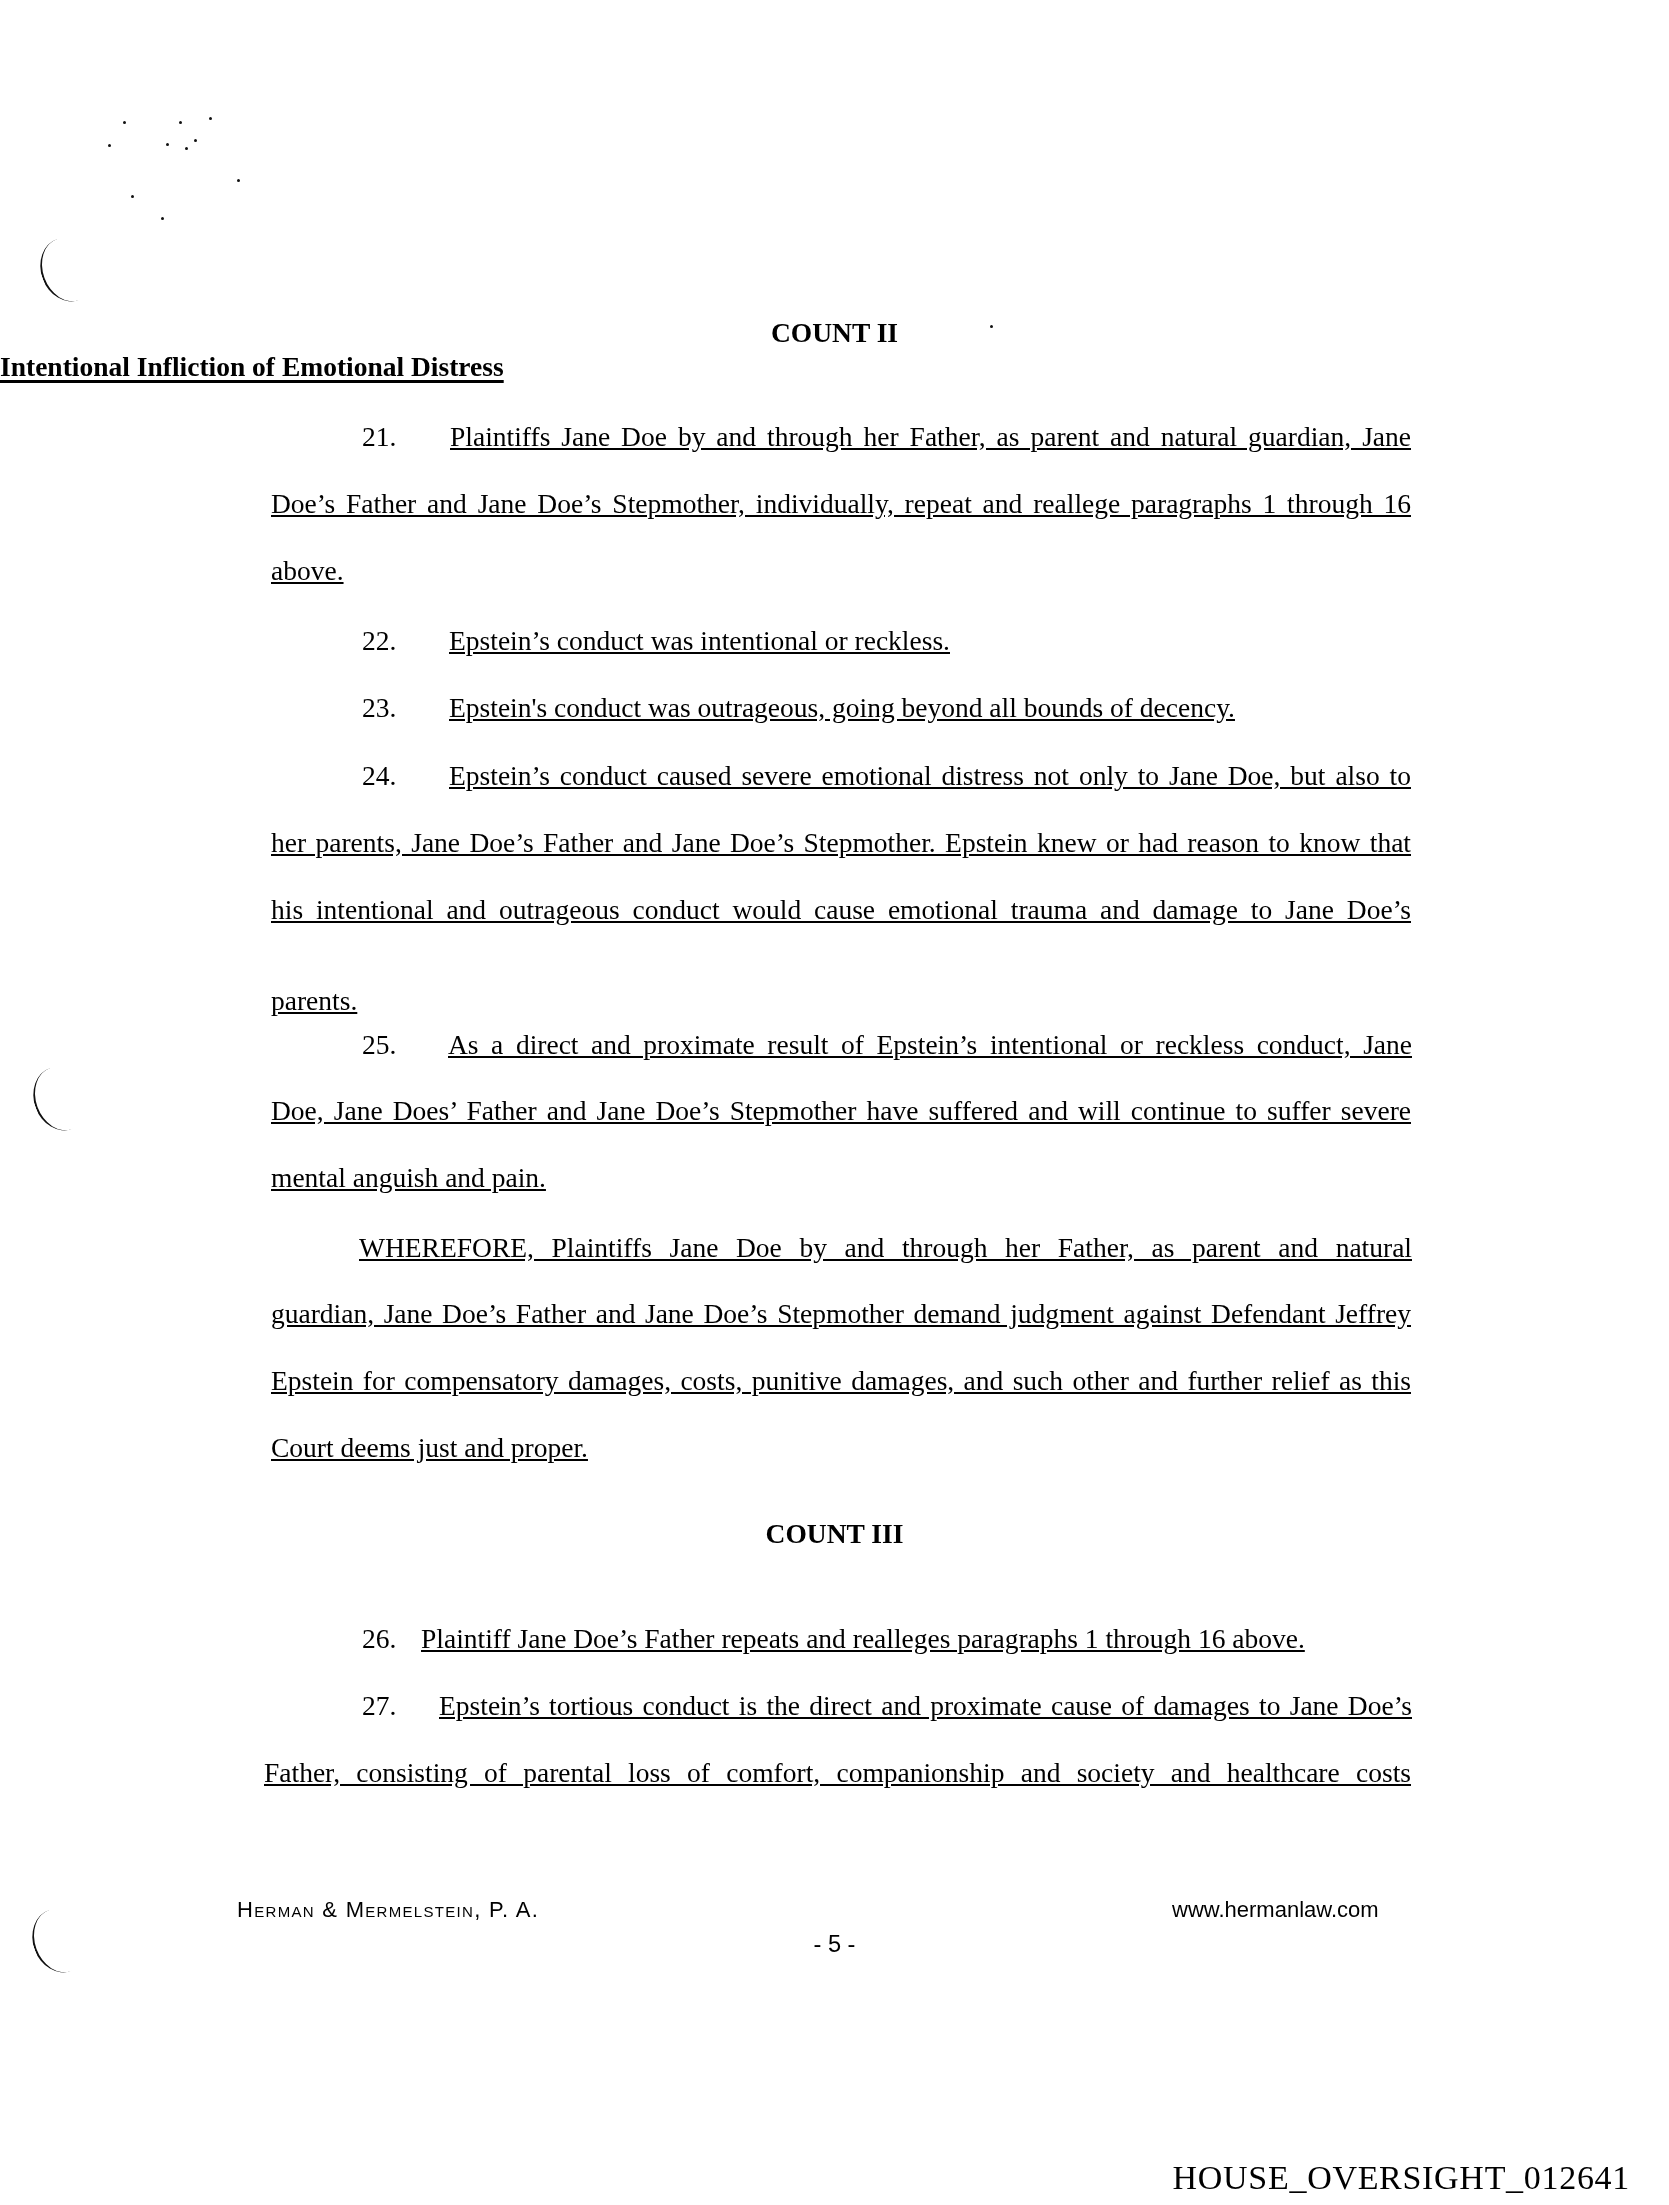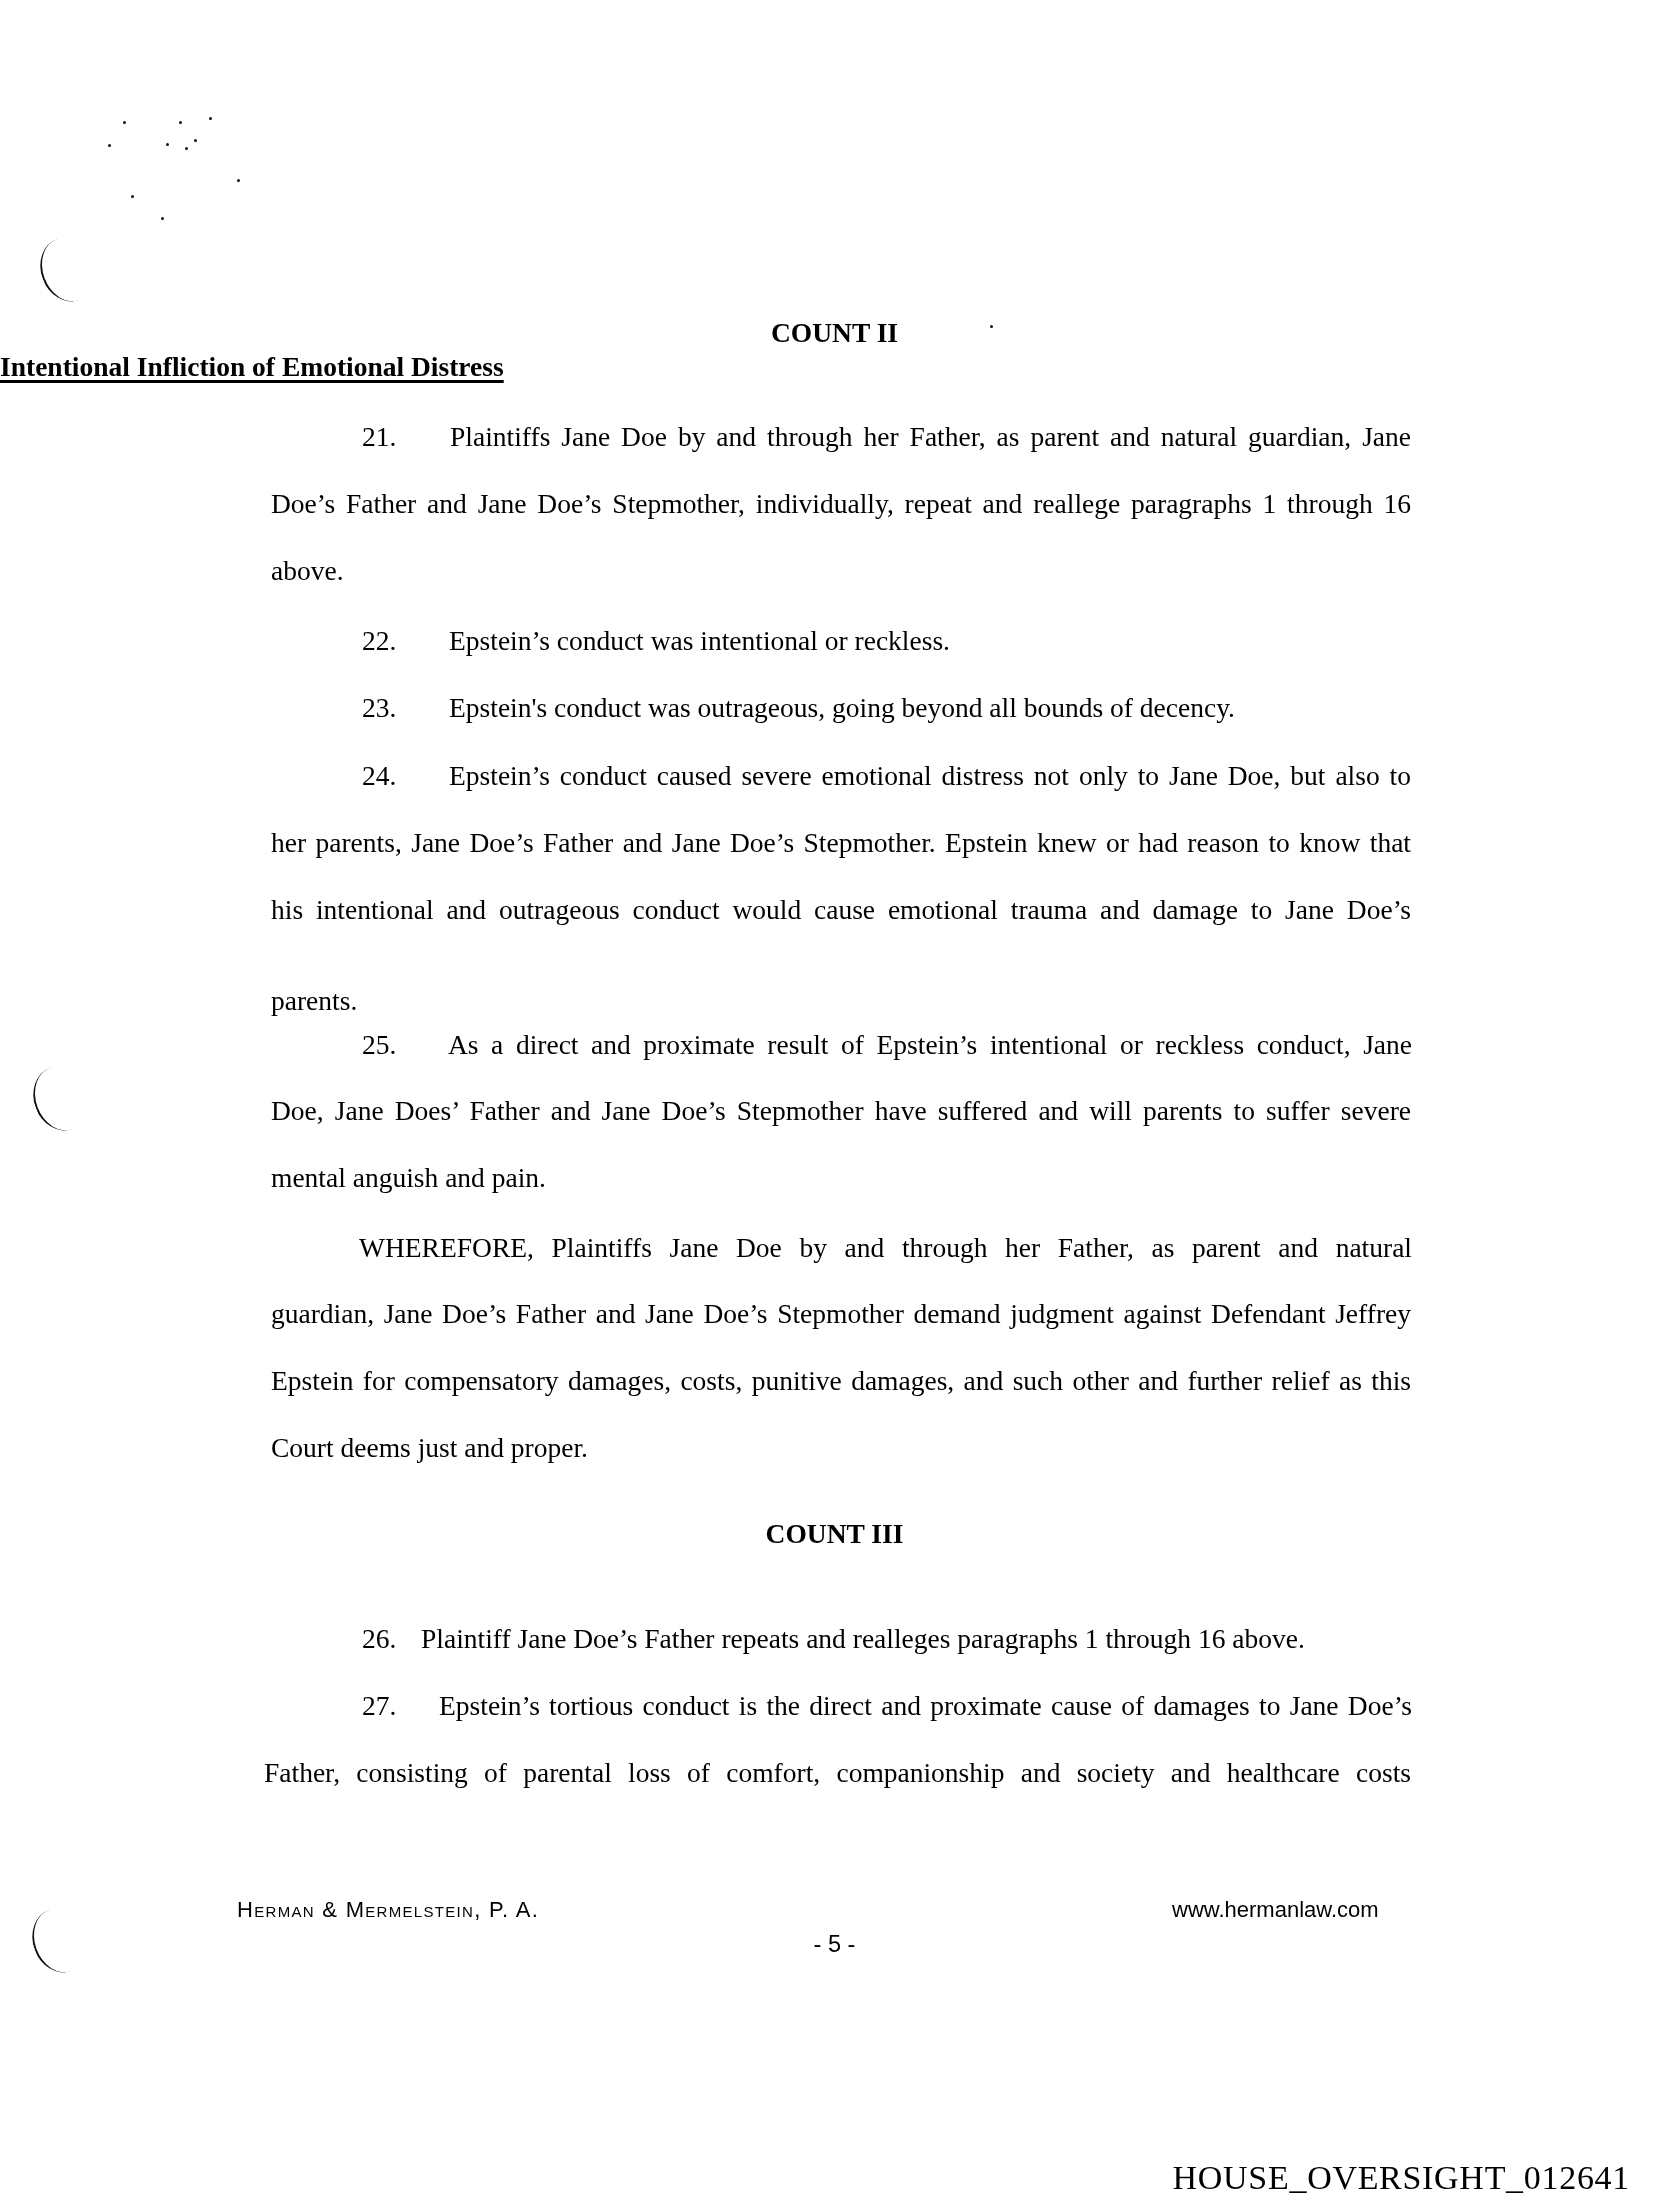--- a/index.html
+++ b/index.html
@@ -45,20 +45,21 @@
     
     .line {
       position: absolute;
       left: 271px;
       width: 1140px;
       font-size: 27.5px;
       line-height: 33px;
       white-space: nowrap;
       text-align: justify;
       text-align-last: justify;
+      text-decoration: underline;
     }
     .line.last {
       text-align-last: left;
     }
     .line.first {
       left: 359px;
       width: 1053px;
     }
     .para-start {
       position: absolute;
@@ -166,21 +167,21 @@
   </div>
   <div class="line first" style="top:759px; left:449px; width:962px;">Epstein’s conduct caused severe emotional distress not only to Jane Doe, but also to</div>
   <div class="line" style="top:826px;">her parents, Jane Doe’s Father and Jane Doe’s Stepmother.  Epstein knew or had reason to know that</div>
   <div class="line" style="top:893px;">his intentional and outrageous conduct would cause emotional trauma and damage to Jane Doe’s</div>
   <div class="line last" style="top:984px;">parents.</div>
 
   <div class="para-start" style="left:359px; top:1028px;">
     <span class="num">25.</span>
   </div>
   <div class="line first" style="top:1028px; left:448px; width:964px;">As a direct and proximate result of Epstein’s intentional or reckless conduct, Jane</div>
-  <div class="line" style="top:1094px;">Doe, Jane Does’ Father and Jane Doe’s Stepmother have suffered and will parents to suffer severe</div>
+  <div class="line" style="top:1094px;">Doe, Jane Does’ Father and Jane Doe’s Stepmother have suffered and will continue to suffer severe</div>
   <div class="line last" style="top:1161px;">mental anguish and pain.</div>
 
   <div class="line first" style="top:1231px;">WHEREFORE, Plaintiffs Jane Doe by and through her Father, as parent and natural</div>
   <div class="line" style="top:1297px;">guardian, Jane Doe’s Father and Jane Doe’s Stepmother demand judgment against Defendant Jeffrey</div>
   <div class="line" style="top:1364px;">Epstein for compensatory damages, costs, punitive damages, and such other and further relief as this</div>
   <div class="line last" style="top:1431px;">Court deems just and proper.</div>
 
   <div class="count-heading" style="top:1517px;">COUNT III</div>
 
   <div class="para-start" style="left:359px; top:1622px;">

